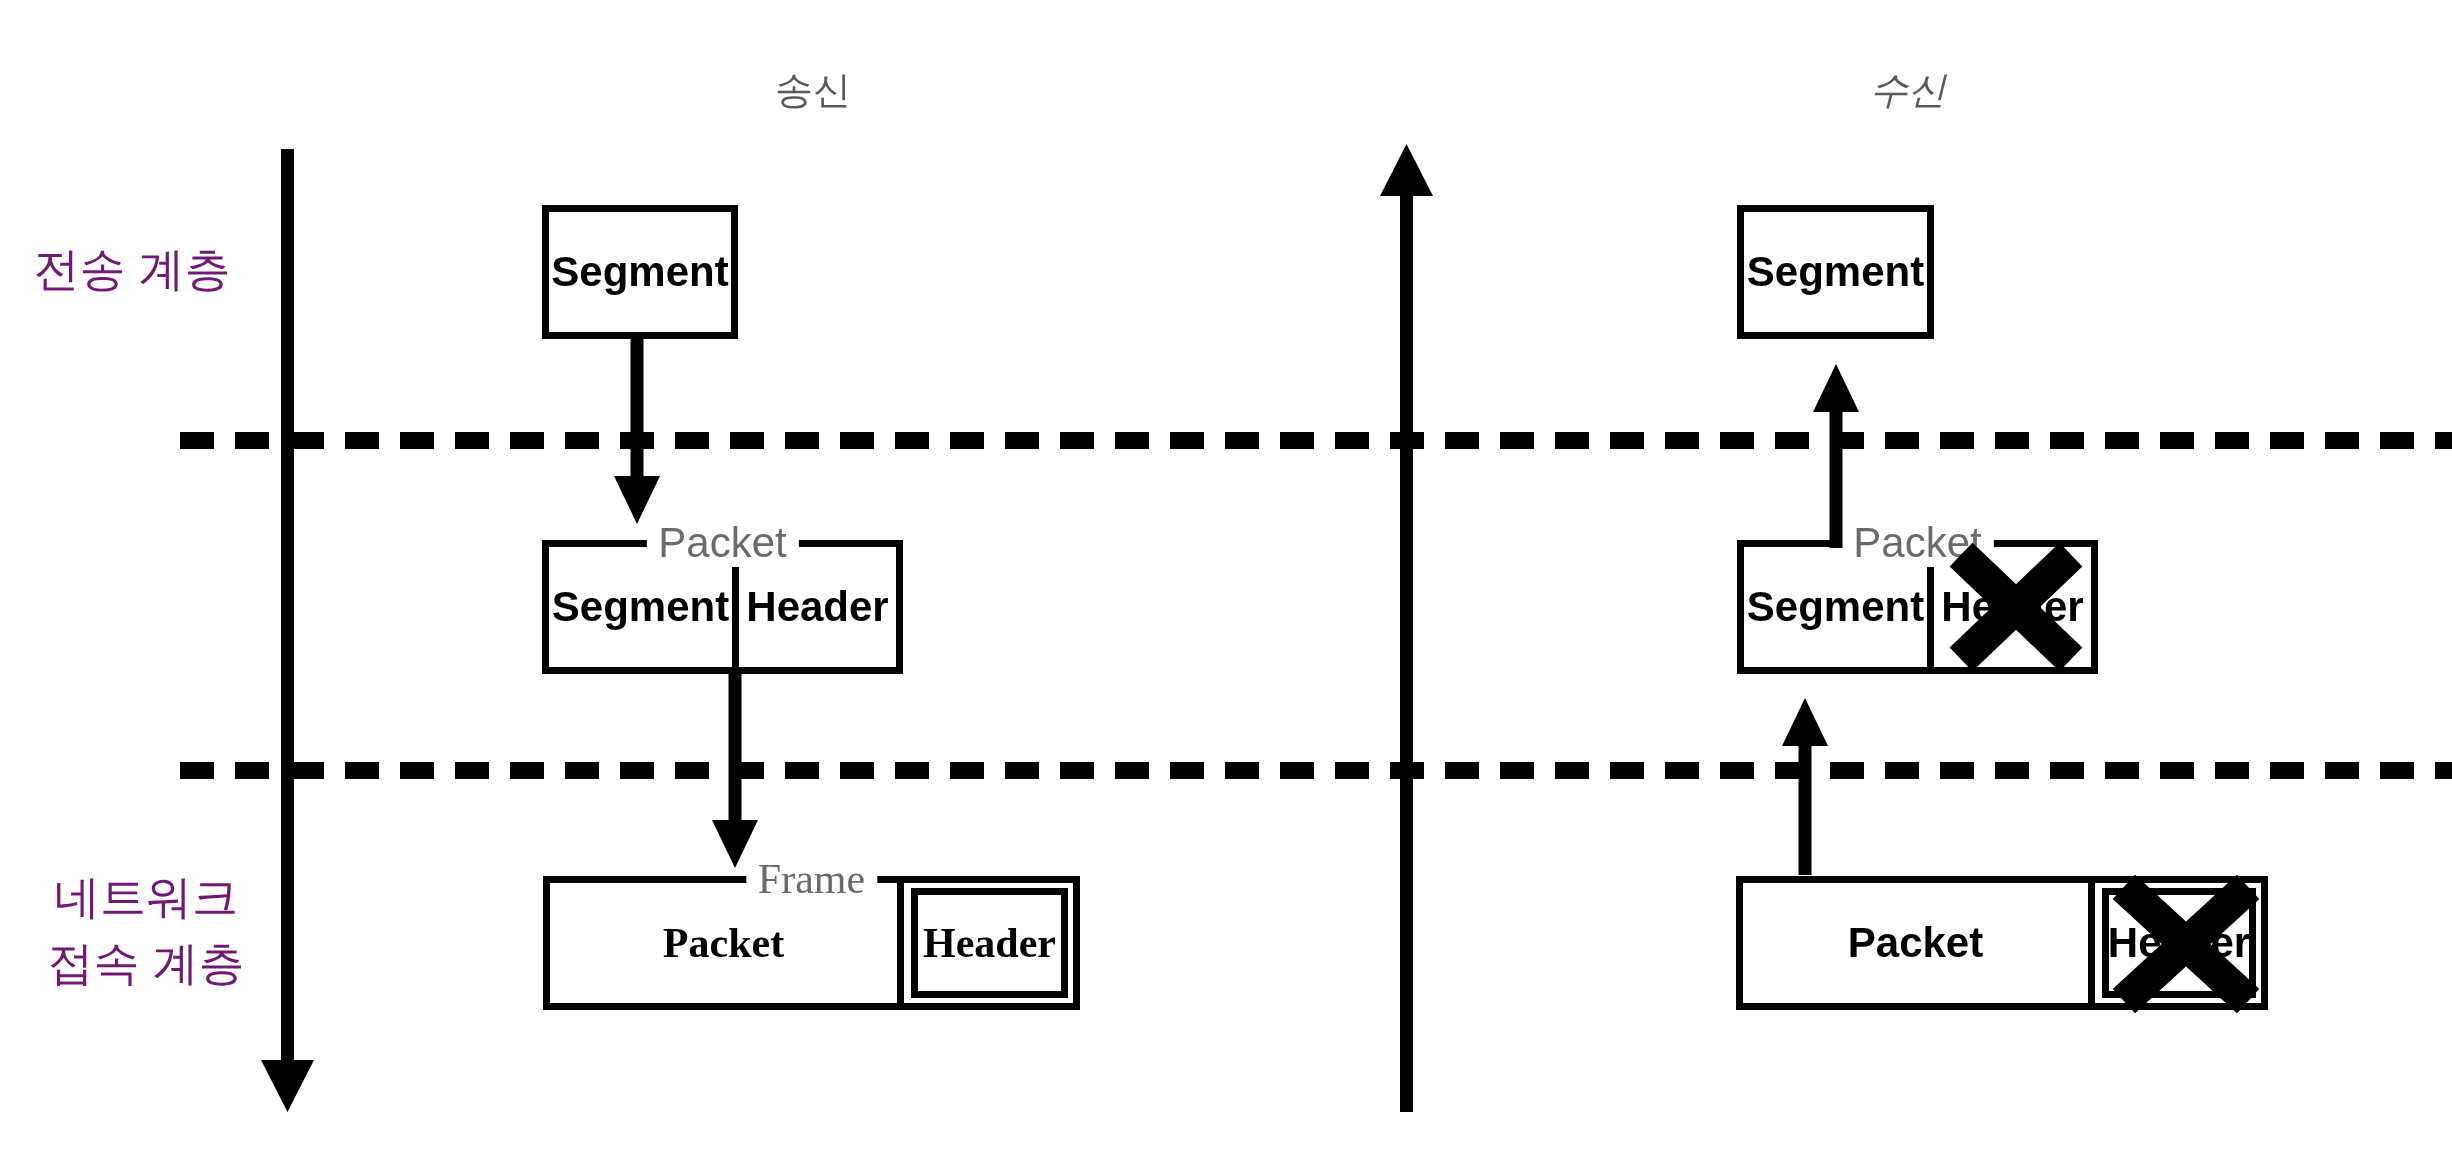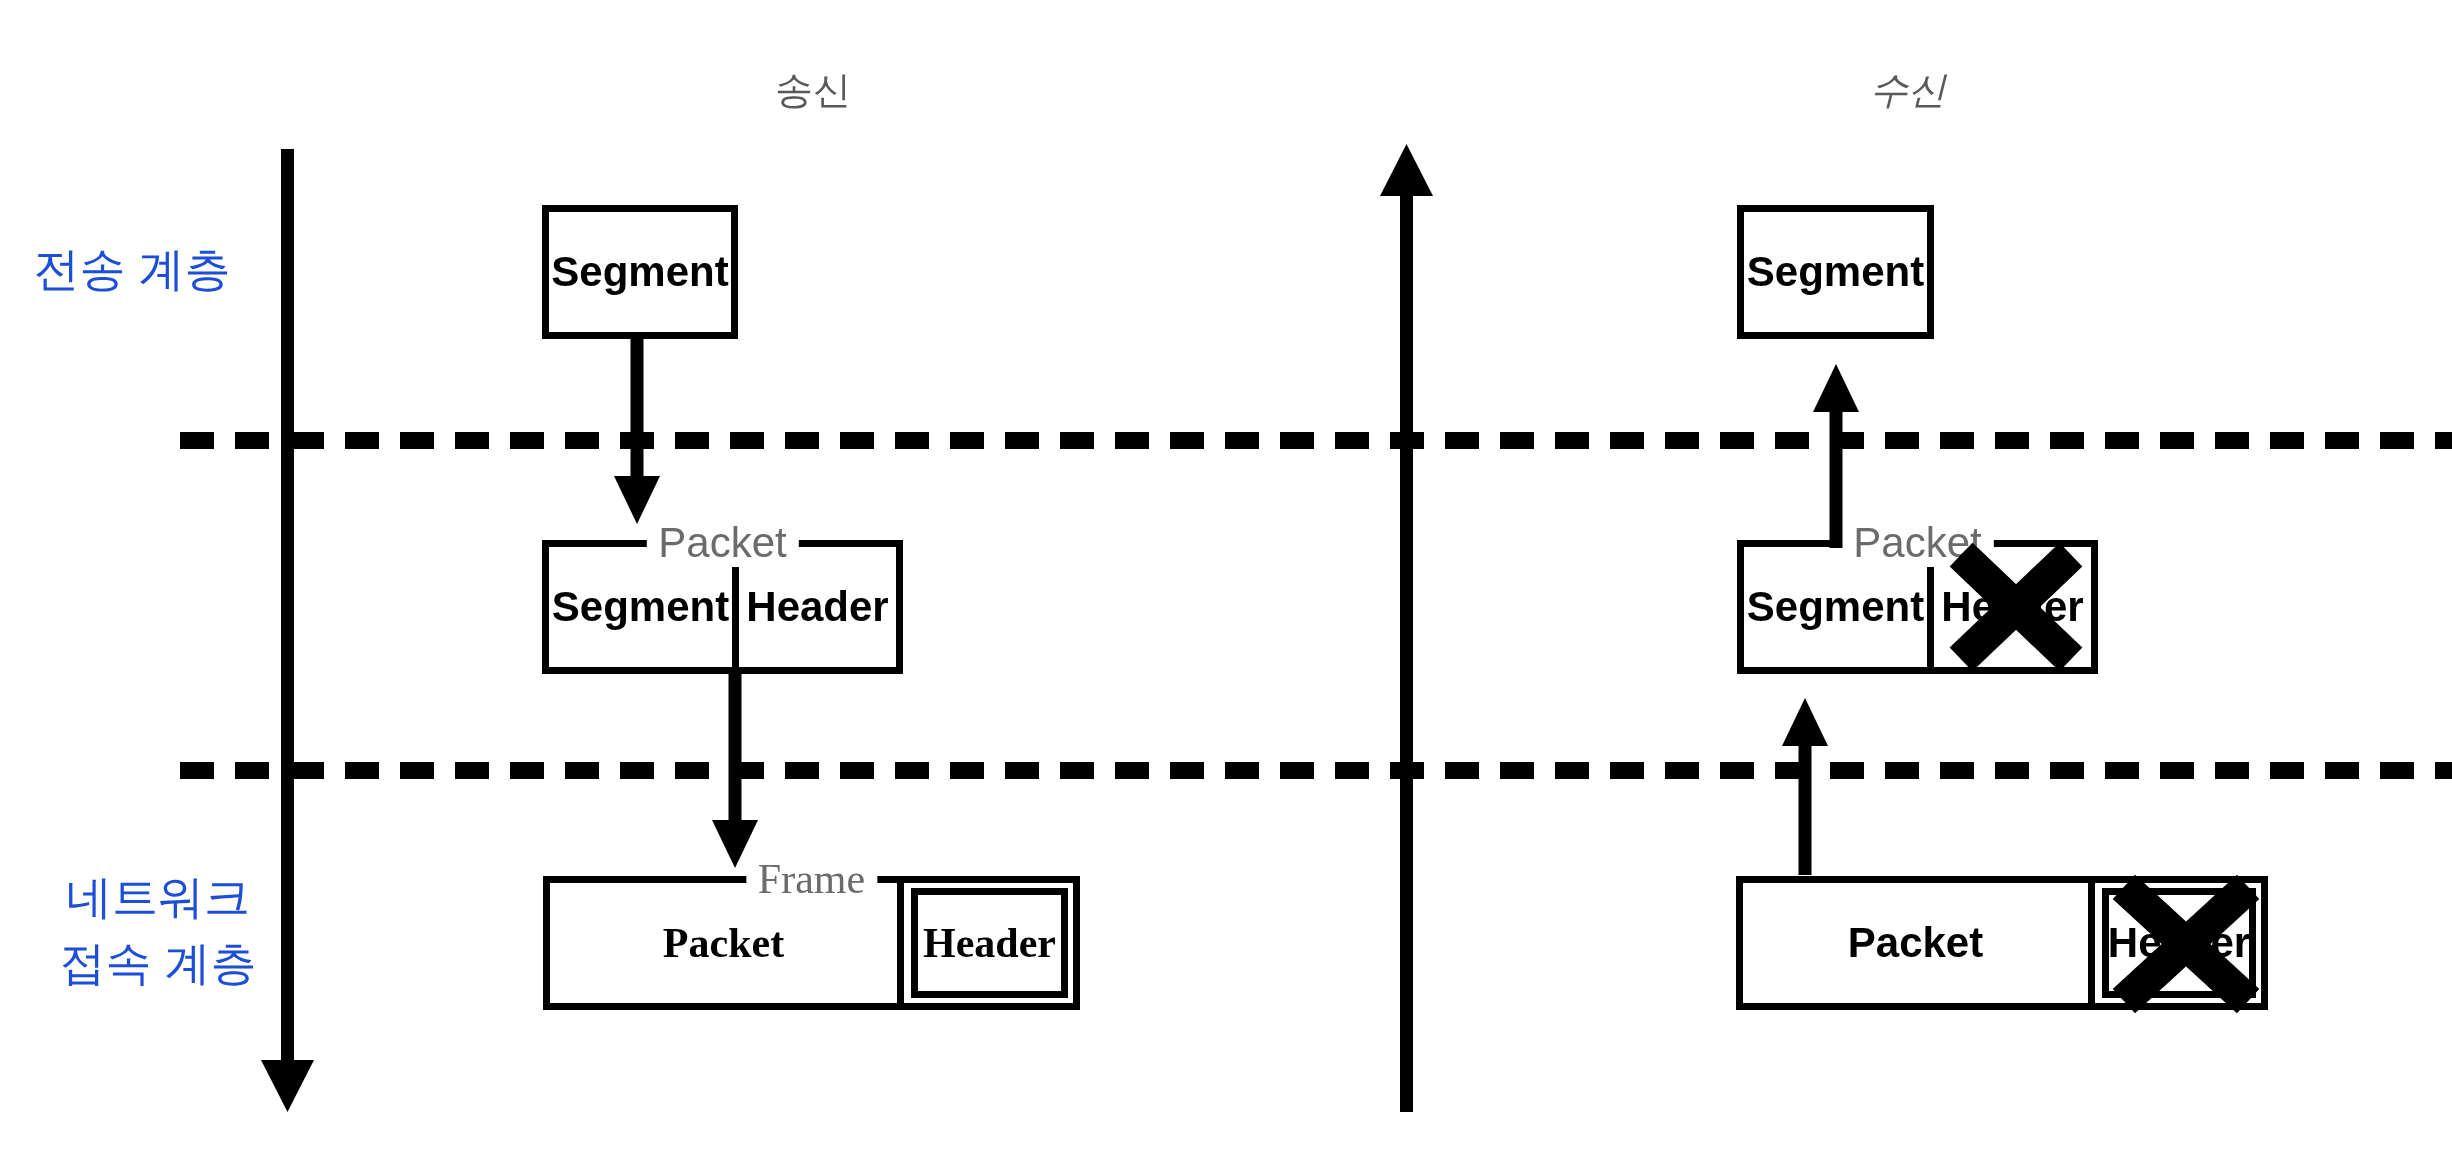--- a/index.html
+++ b/index.html
@@ -2,21 +2,21 @@
 <html><head>
 <meta charset="utf-8">
 <style>
   html,body{margin:0;padding:0;background:#ffffff;}
   #canvas{
     position:relative;width:2452px;height:1172px;background:#ffffff;overflow:hidden;
     font-family:"Liberation Sans","DejaVu Sans",sans-serif;
   }
   
   .kr-label{
-    position:absolute;color:#1d4ed8;font-size:46px;line-height:66px;
+    position:absolute;color:#701a75;font-size:46px;line-height:66px;
     text-align:center;white-space:pre-line;
   }
   .col-title{position:absolute;color:#595959;font-size:38px;line-height:70px;text-align:center;width:300px;}
   
   .box{
     position:absolute;border:7px solid #000;box-sizing:border-box;background:#fff;
     color:#000;font-weight:bold;font-size:42px;
   }
   .box .center-text{
     position:absolute;left:0;right:0;top:0;bottom:0;
@@ -45,21 +45,21 @@
 </style>
 </head>
 <body>
 
 <div id="canvas">
 
   <div class="col-title" style="left:663px;top:55px;">송신</div>
   <div class="col-title" style="left:1758px;top:55px;font-style:italic;">수신</div>
 
   <div class="kr-label" style="left:0px;top:236px;width:264px;">전송 계층</div>
-  <div class="kr-label" style="left:0px;top:864px;width:292px;padding-left:12px;">네트워크
+  <div class="kr-label" style="left:0px;top:864px;width:292px;">네트워크
 접속 계층</div>
 
   <div class="dash-line" style="top:432px;"></div>
   <div class="dash-line" style="top:762px;"></div>
 
   <div class="box" style="left:542px;top:205px;width:196px;height:134px;">
     <span class="center-text">Segment</span>
   </div>
 
   <div class="box" style="left:542px;top:540px;width:361px;height:134px;">

